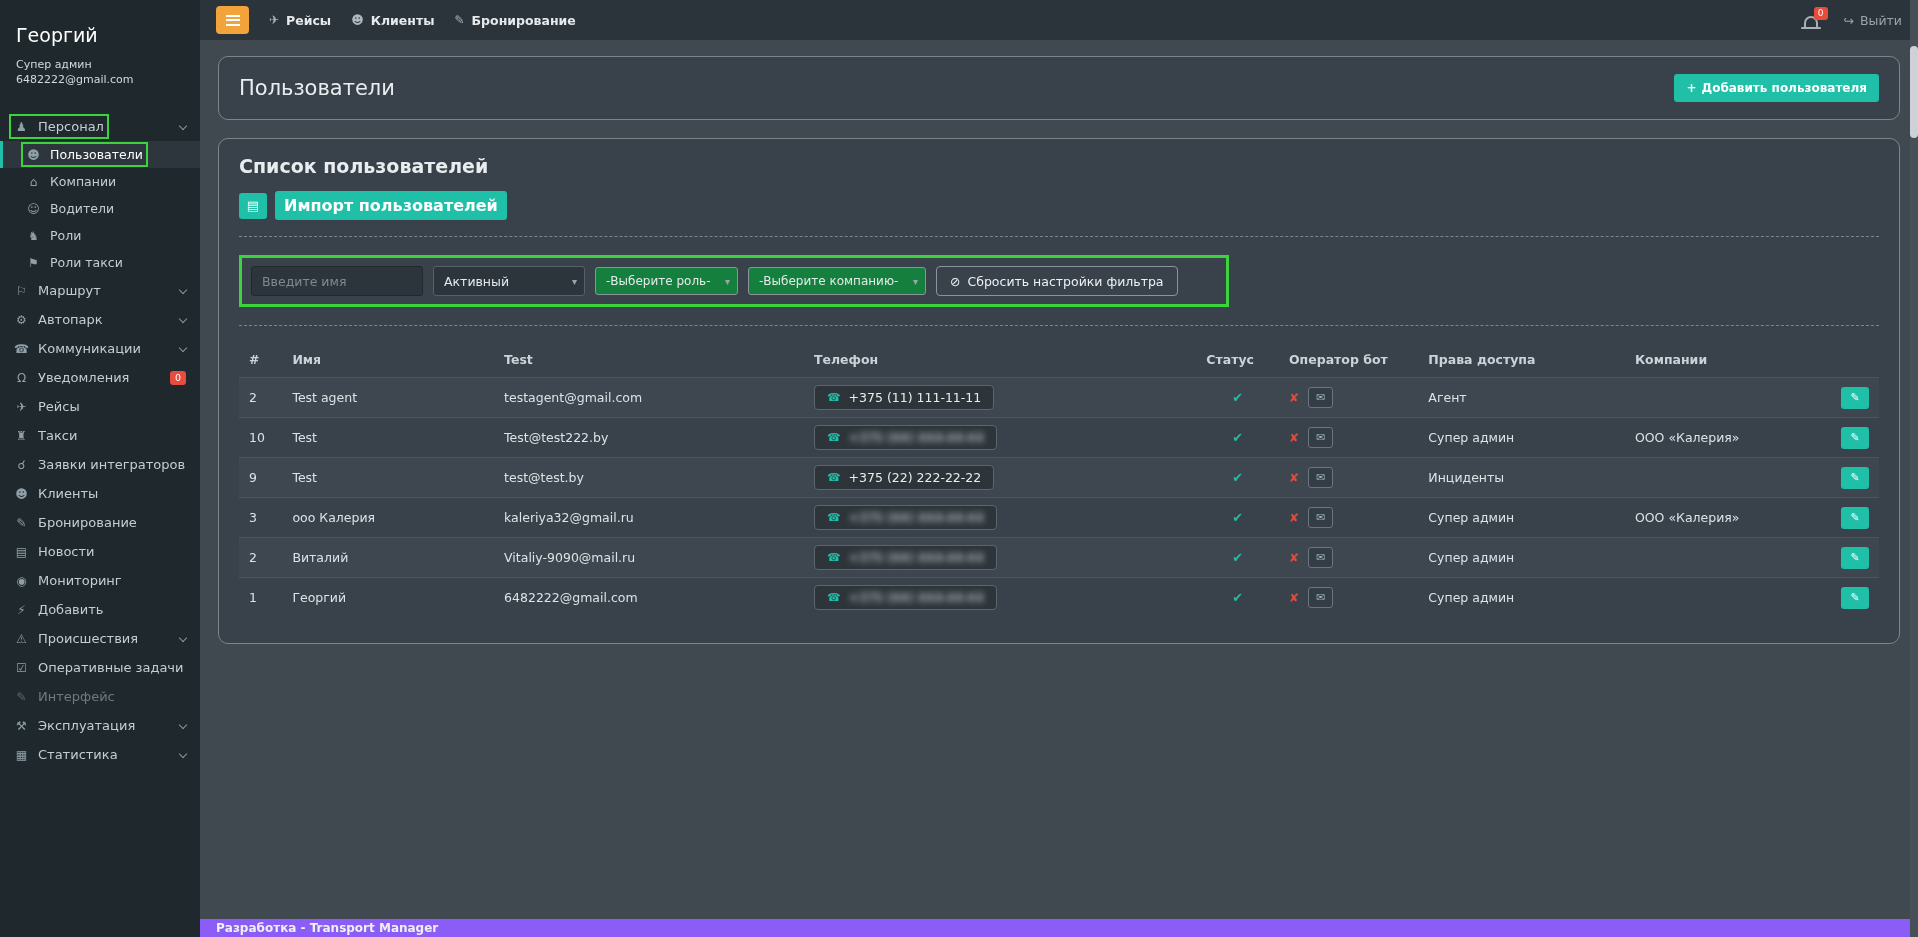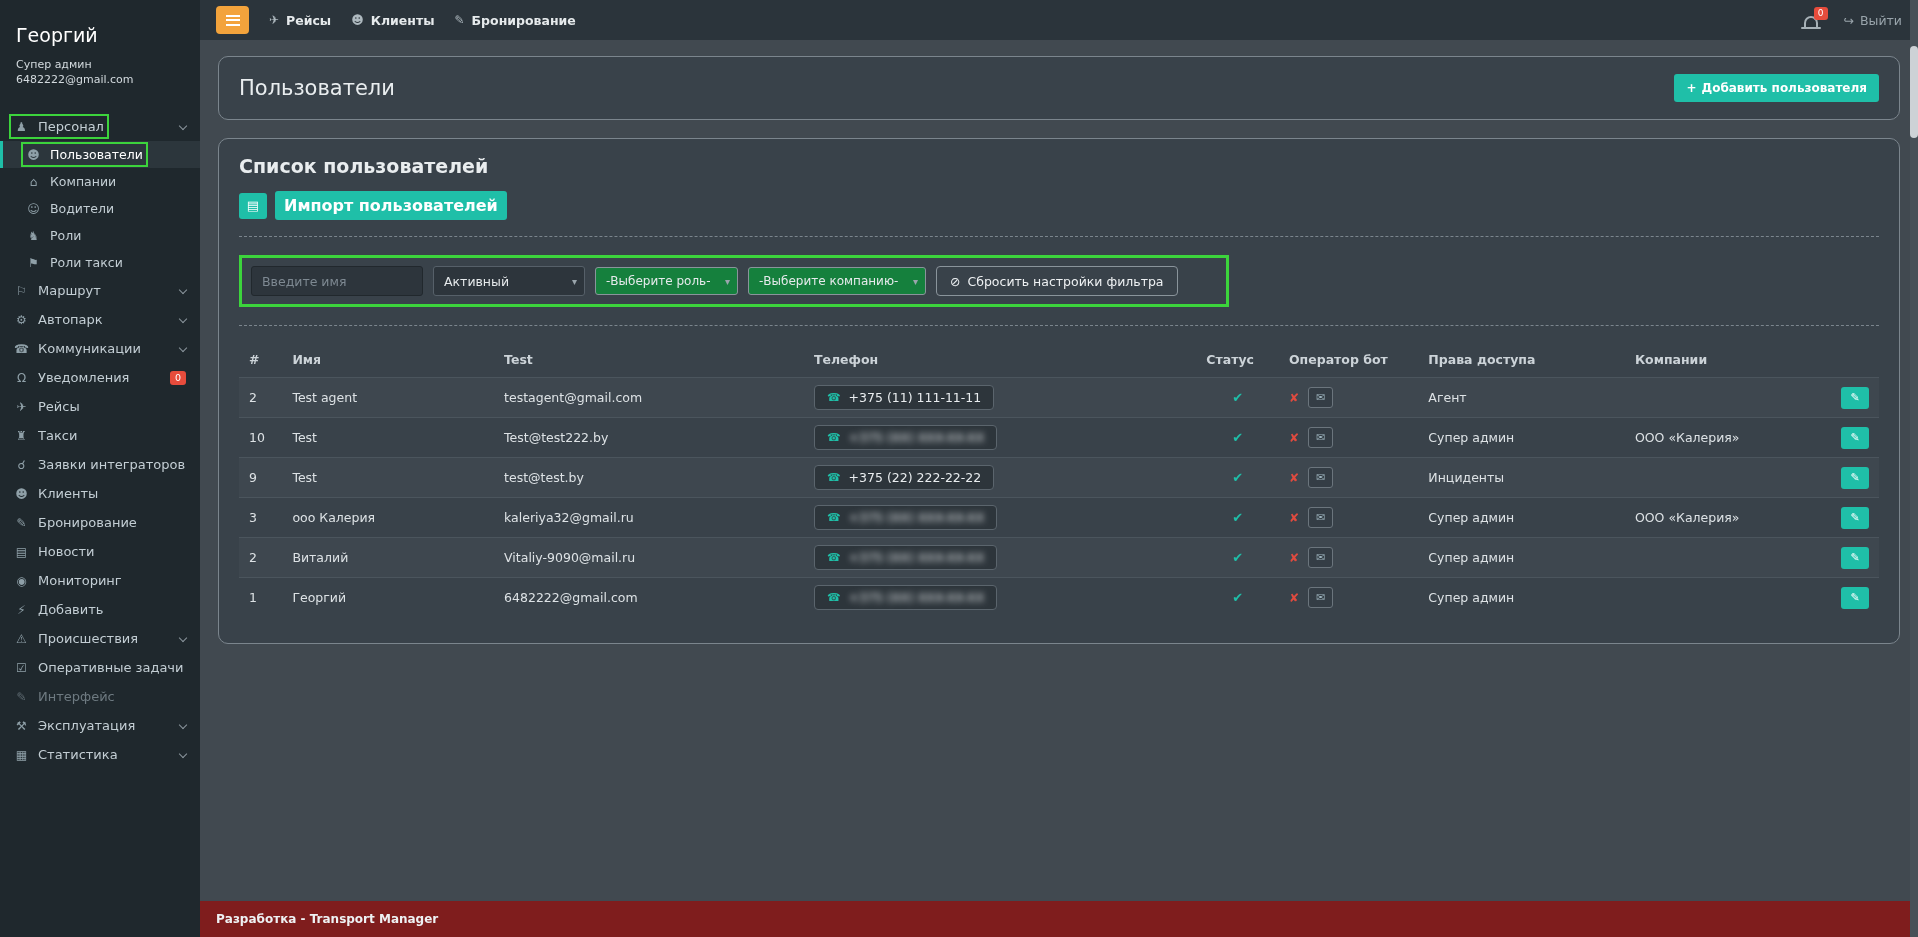--- a/index.html
+++ b/index.html
@@ -77,21 +77,21 @@
   .phone-pill { display:inline-flex; align-items:center; gap:8px; background:#2d353b; border:1px solid #5b656d; border-radius:4px; padding:4px 12px; color:#e9edef; cursor:pointer; min-width:142px; }
   .phone-ic { color:#1fbfa8; font-size:11px; }
   .blur { filter:blur(3px); }
   .chk { color:#1fbfa8; font-size:13px; font-weight:700; }
   .tg-cell { display:flex; align-items:center; gap:9px; }
   .x-red { color:#e04b3f; font-size:12px; font-weight:700; }
   .env-btn { width:25px; height:21px; background:#343d45; border:1px solid #6b757d; border-radius:3px; color:#9fb6bf; font-size:11px; cursor:pointer; display:inline-flex; align-items:center; justify-content:center; padding:0; }
   .edit-btn { width:28px; height:22px; background:#1fbfa8; border:none; border-radius:3px; color:#fff; font-size:11px; cursor:pointer; }
   td.act { text-align:right; }
 
-  .footer { height:36px; background:#7f1d1d; display:flex; align-items:center; padding:0 16px; color:#eef1f3; font-size:12px; font-weight:700; flex-shrink:0;margin-top:7px; }
+  .footer { height:18px; background:#8b5cf6; display:flex; align-items:center; padding:0 16px; color:#eef1f3; font-size:12px; font-weight:700; flex-shrink:0;margin-top:7px; }
 
   .scrollbar { position:fixed; top:0; right:0; width:8px; height:100%; background:#475057; }
   .sb-thumb { position:absolute; top:46px; right:0; width:8px; height:92px; background:#cdd2d6; border-radius:4px; }
 </style>
 </head>
 <body>
 
 <div class="app">
 
   <div class="sidebar">

